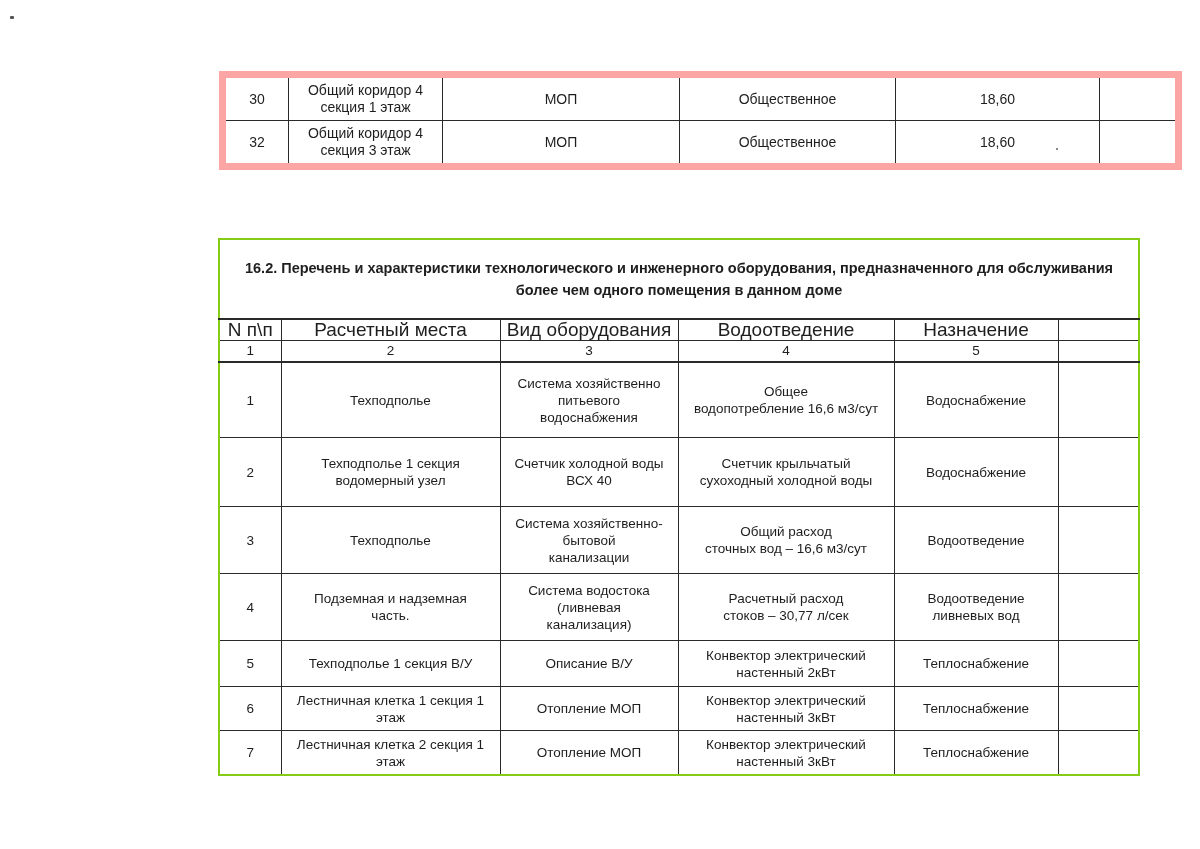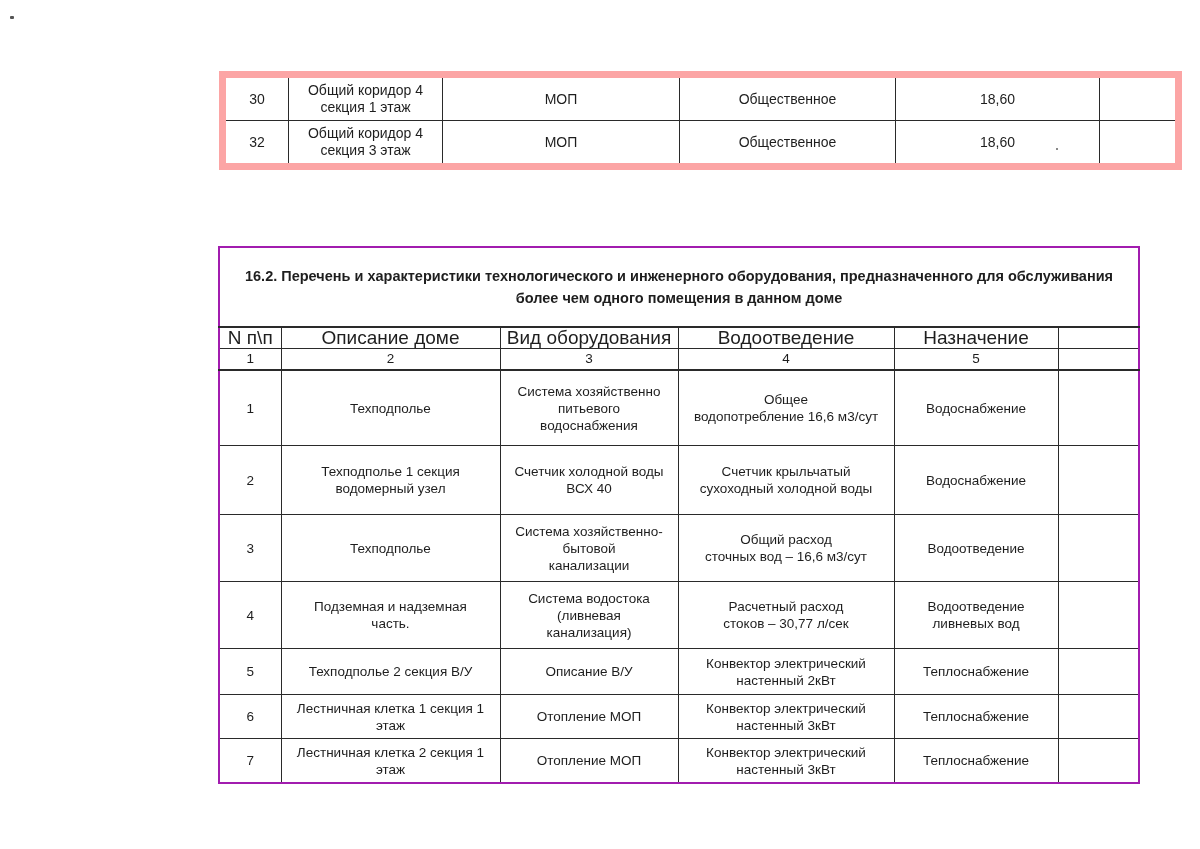--- a/index.html
+++ b/index.html
@@ -30,21 +30,21 @@
       text-align: center;
       vertical-align: middle;
       padding: 0 3px;
       line-height: 17px;
       overflow: hidden;
     }
     
     #t-top { left: 219px; top: 71px; width: 918px; border: 7px solid #fca5a5; }
     #t-top td { height: 42px; font-size: 14px; }
     
-    #t-bot { left: 218px; top: 246px; width: 920px; border: 2px solid #a21caf; }
+    #t-bot { left: 218px; top: 238px; width: 920px; border: 2px solid #84cc16; }
     #t-bot .title-cell {
       height: 70px; font-weight: bold; font-size: 14.5px; line-height: 22px;
       padding: 4px 6px; border-bottom: 2px solid #2a2a2a;
     }
     #t-bot .hdr td { height: 20px; font-size: 19px; line-height: 16px; }
     #t-bot .num td { height: 20px; line-height: 16px; border-bottom: 2px solid #2a2a2a; }
     #t-bot .r1 td { height: 74px; }
     #t-bot .r2 td { height: 68px; }
     #t-bot .r3 td { height: 66px; }
     #t-bot .r4 td { height: 66px; }
@@ -98,21 +98,21 @@
     <col style="width:216px">
       <col style="width:164px">
       <col style="width:81px">
   </colgroup>
   <tbody>
     <tr>
       <td colspan="6" class="title-cell">16.2. Перечень и характеристики технологического и инженерного оборудования, предназначенного для обслуживания более чем одного помещения в данном доме</td>
     </tr>
     <tr class="hdr">
       <td>N п\п</td>
-      <td>Описание доме</td>
+      <td>Расчетный места</td>
       <td>Вид оборудования</td>
       <td>Водоотведение</td>
       <td>Назначение</td>
       <td></td>
     </tr>
     <tr class="num">
       <td>1</td>
       <td>2</td>
       <td>3</td>
       <td>4</td>
@@ -161,21 +161,21 @@
 (ливневая
 канализация)</td>
       <td class="cell-text">Расчетный расход
 стоков – 30,77 л/сек</td>
       <td class="cell-text">Водоотведение
 ливневых вод</td>
       <td></td>
     </tr>
     <tr class="r5">
       <td>5</td>
-      <td class="cell-text">Техподполье 2 секция В/У</td>
+      <td class="cell-text">Техподполье 1 секция В/У</td>
       <td class="cell-text">Описание В/У</td>
       <td class="cell-text">Конвектор электрический
 настенный  2кВт</td>
       <td class="cell-text">Теплоснабжение</td>
       <td></td>
     </tr>
     <tr class="r6">
       <td>6</td>
       <td class="cell-text">Лестничная клетка 1 секция 1
 этаж</td>

